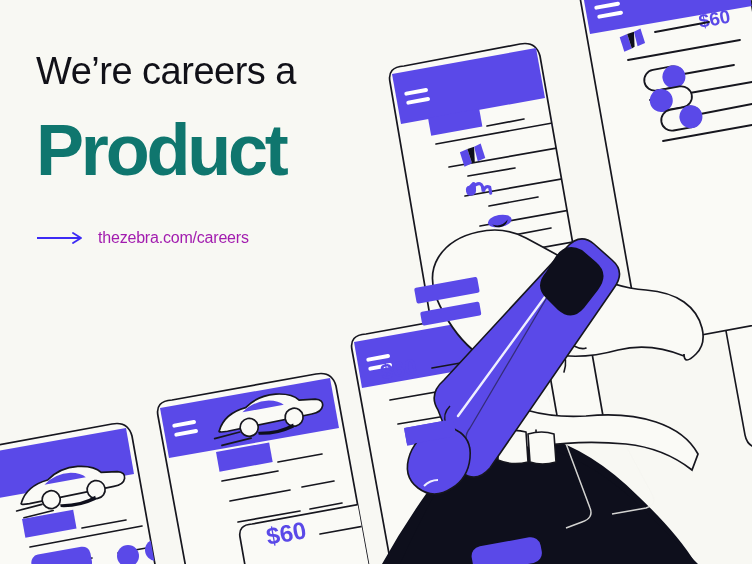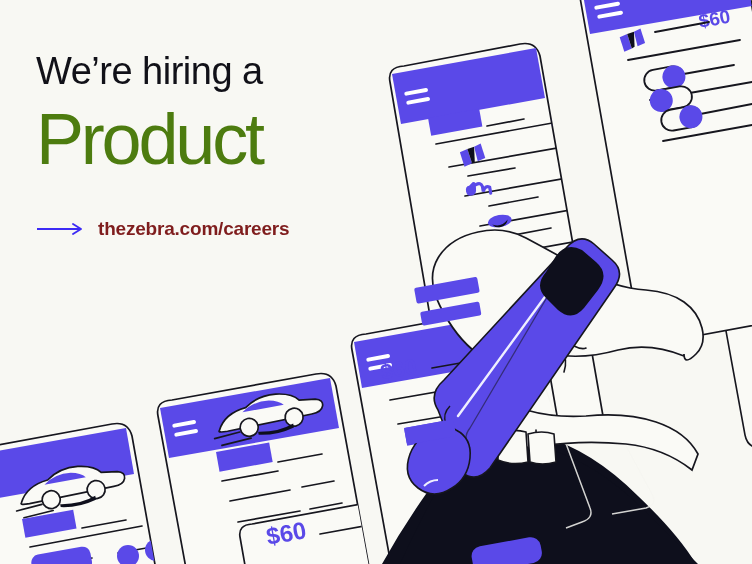--- a/index.html
+++ b/index.html
@@ -17,30 +17,30 @@
   }
   #art { position:absolute; left:0; top:0; }
 
   
   .copy { position:absolute; left:36px; top:52px; width:400px; z-index:40; }
   .kicker {
     font-size:38px; font-weight:400; color:#111118;
     letter-spacing:-0.5px; line-height:1.0;
   }
   .headline {
-    font-size:72px; font-weight:400; color:#4d7c0f;
-    letter-spacing:-3.2px; line-height:0.92; margin-top:16px;
+    font-size:72px; font-weight:700; color:#0f766e;
+    letter-spacing:-3.2px; line-height:0.92; margin-top:27px;
   }
   .headline .l2 { display:block; }
   .urlrow {
     display:flex; align-items:center; gap:14px; margin-top:46px;
   }
   .arrow { width:48px; height:14px; flex:0 0 auto; }
   .urltext {
-    font-size:19px; font-weight:700; color:#7f1d1d; letter-spacing:-0.2px;
+    font-size:16px; font-weight:400; color:#a21caf; letter-spacing:-0.2px;
   }
 </style>
 </head>
 <body>
 
 <div id="stage">
 
   <svg id="art" width="752" height="564" viewBox="0 0 752 564">
     <defs>
       <clipPath id="frame">
@@ -298,21 +298,21 @@
         <rect x="414" y="288" width="64" height="16" rx="2" transform="rotate(-10.2 414 288)" fill="#5A49E8"></rect>
         <rect x="420" y="312" width="60" height="14" rx="2" transform="rotate(-10.2 420 312)" fill="#5A49E8"></rect>
       </g>
 
       <rect x="470" y="548" width="70" height="26" rx="10" transform="rotate(-10.2 470 548)" fill="#5A49E8"></rect>
       <rect x="30" y="556" width="60" height="24" rx="8" transform="rotate(-10.2 30 556)" fill="#5A49E8"></rect>
     </g>
   </svg>
 
   <div class="copy">
-    <div class="kicker">We’re hiring a</div>
+    <div class="kicker">We’re careers a</div>
     <div class="headline">
       <span class="l1">Product</span>
     </div>
     <div class="urlrow">
       <svg class="arrow" viewBox="0 0 48 14">
         <line x1="1" y1="7" x2="44" y2="7" stroke="#3D2BF5" stroke-width="1.9"></line>
         <polyline points="37,2 45,7 37,12" fill="none" stroke="#3D2BF5" stroke-width="1.9" stroke-linecap="round" stroke-linejoin="round"></polyline>
       </svg>
       <span class="urltext">thezebra.com/careers</span>
     </div>

